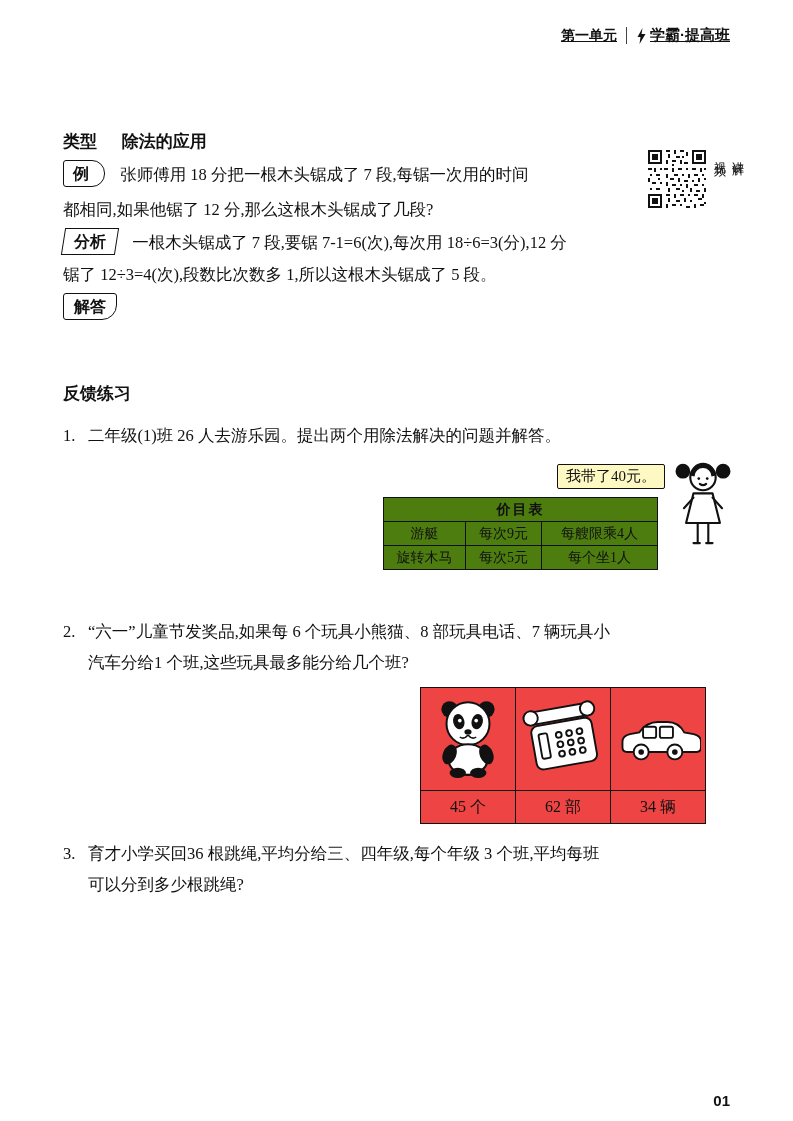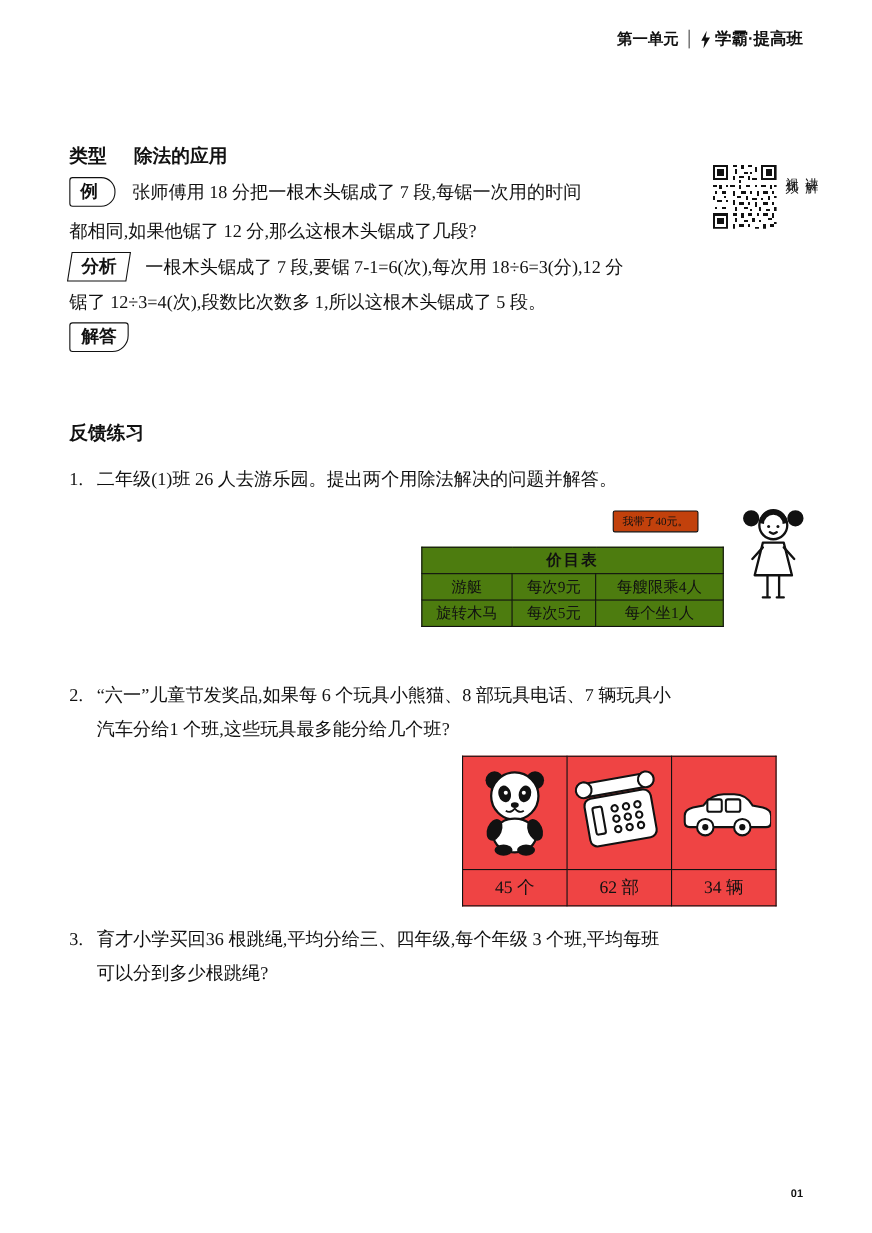--- a/index.html
+++ b/index.html
@@ -2,21 +2,21 @@
 <html><head>
 <meta charset="utf-8">
 <style>
   * { margin:0; padding:0; box-sizing:border-box; }
   html,body { background:#ffffff; }
   body { font-family:"Liberation Serif","DejaVu Serif",serif; color:#111; }
   .page { position:relative; width:793px; height:1121px; background:#fff; overflow:hidden; margin:0 auto; }
 
   
   .header { position:absolute; top:26px; right:63px; display:flex; align-items:center; gap:9px;
-            font-family:"Liberation Sans","DejaVu Sans",sans-serif; }
+            font-family:"Liberation Sans","DejaVu Sans",sans-serif;text-decoration:underline; }
   .header-unit { font-size:14px; font-weight:bold; }
   .header-divider { width:1px; height:17px; background:#444; }
   .brand { display:flex; align-items:center; gap:3px; font-size:15px; font-weight:bold; }
 
   
   .title { position:absolute; top:64px; left:0; right:0; text-align:center;
            font-family:"Liberation Sans","DejaVu Sans",sans-serif;
            font-size:27px; font-weight:bold; letter-spacing:2px; }
 
   
@@ -61,38 +61,38 @@
   .question { position:absolute; left:63px; width:672px; display:flex;
               font-size:16.5px; line-height:31px; }
   .q-num { flex:none; width:25px; }
   .q1 { top:420px; }
   .q2 { top:616px; }
   .q3 { top:838px; }
   .q-line { display:block; }
 
   
   .bubble { position:absolute; top:464px; left:557px; border:1.6px solid #111;
-            border-radius:2px; padding:2px 8px; font-size:10px; background:#c2410c; }
+            border-radius:2px; padding:2px 8px; font-size:15px; background:#fef9c3; }
   .girl { position:absolute; top:450px; left:672px; width:62px; height:110px; }
 
   
   .price-table { position:absolute; top:497px; left:383px; border-collapse:collapse;
                  font-size:14px; background:#4d7c0f; }
   .price-table td { border:1.3px solid #111; text-align:center; padding:2px 6px; height:24px; }
   .pt-title { font-weight:bold; letter-spacing:2px; }
   .pt-c1 { width:82px; } .pt-c2 { width:76px; } .pt-c3 { width:116px; }
 
   
   .items-table { position:absolute; top:687px; left:420px; border-collapse:collapse; background:#ef4444; }
   .items-table td { border:1.3px solid #111; text-align:center; }
   .item-img-cell { width:95px; height:103px; vertical-align:middle; }
   .item-count-cell { height:33px; font-size:16px; }
 
   
-  .page-number { position:absolute; bottom:30px; right:63px; font-size:10px; font-weight:bold;
+  .page-number { position:absolute; bottom:12px; right:63px; font-size:15px; font-weight:bold;
                  font-family:"Liberation Sans","DejaVu Sans",sans-serif; }
 </style>
 </head>
 <body>
 
 <div class="page">
 
   <header class="header">
     <span class="header-unit">第一单元</span>
     <span class="header-divider"></span>

